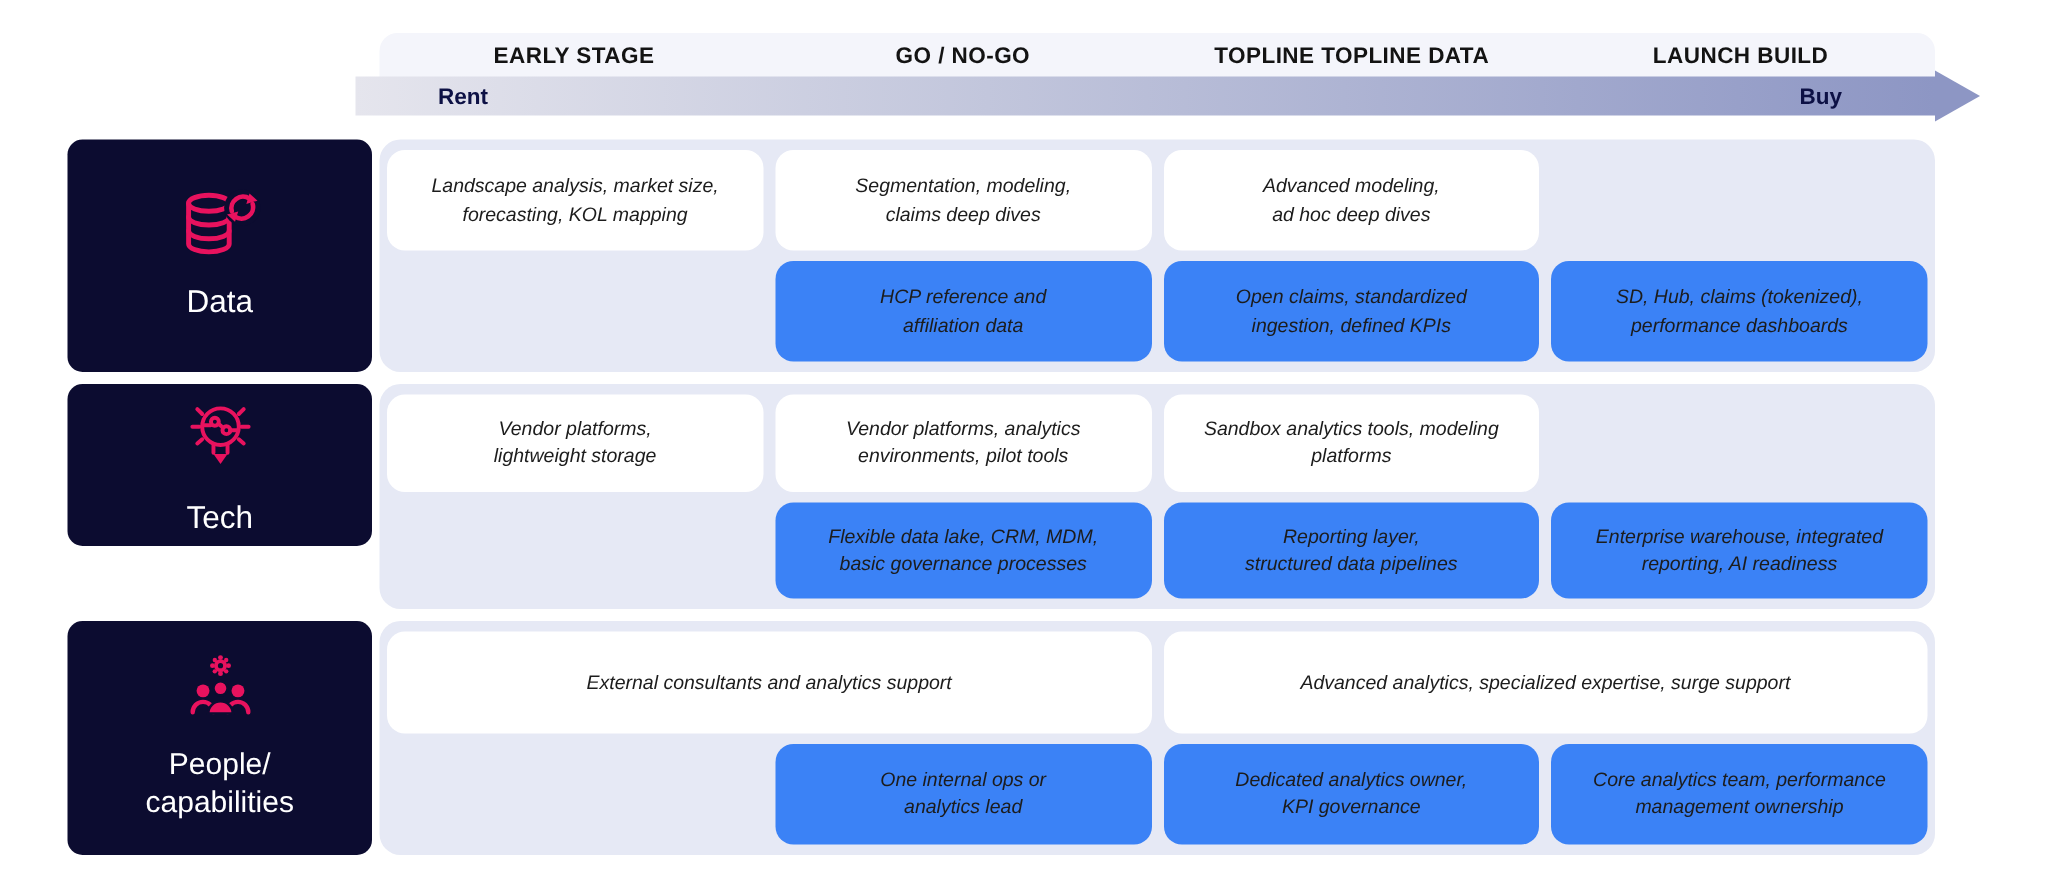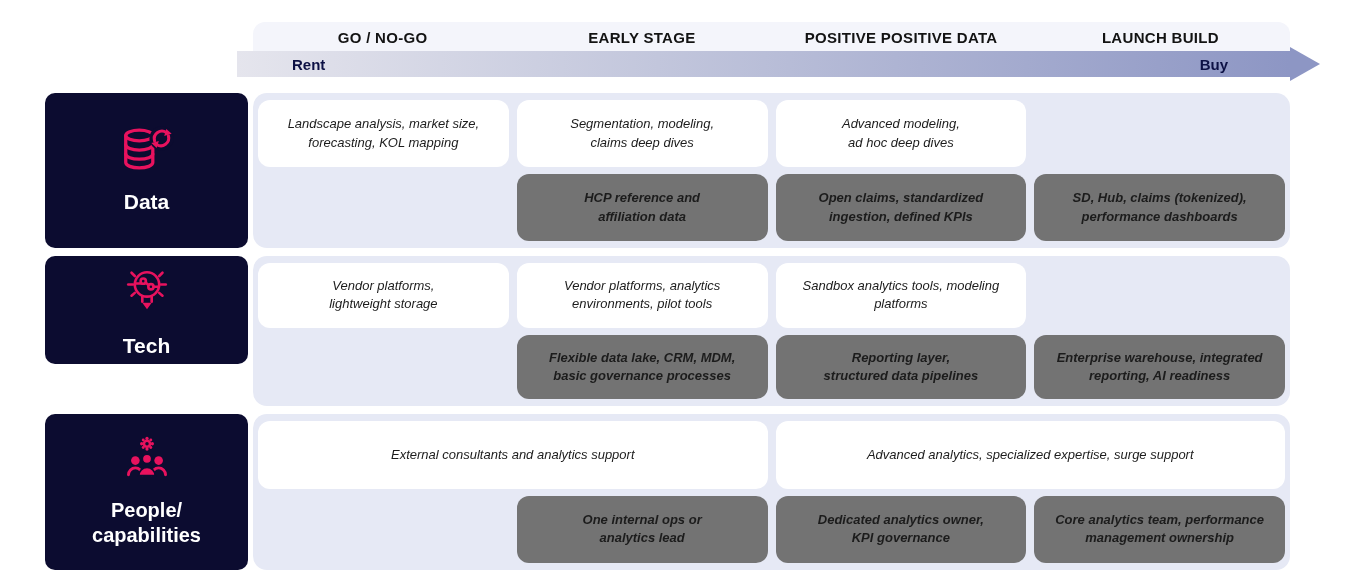--- a/index.html
+++ b/index.html
@@ -32,21 +32,21 @@
     border-left:30px solid #8D96C4;
   }
 
   
   .sidebar-card {
     position:absolute; left:45px; width:203px; background:#0C0C30;
     border-radius:10px; display:flex; flex-direction:column;
     align-items:center; justify-content:center; gap:12px;
   }
   .sidebar-card .row-label {
-    color:#ffffff; font-weight:bold; font-size:21px; text-align:center;
+    color:#ffffff; font-weight:normal; font-size:21px; text-align:center;
     white-space:pre-line; line-height:1.25;
   }
   .sidebar-data   { top:93px;  height:155px; }
   .sidebar-tech   { top:256px; height:108px; }
   .sidebar-people { top:414px; height:156px; }
   .sidebar-people .row-label { font-size:20px; }
 
   .band {
     position:absolute; left:253px; width:1037px; background:#E6E9F5;
     border-radius:14px; box-sizing:border-box; padding:7px 5px;
@@ -59,36 +59,36 @@
   .cards-grid {
     display:grid; grid-template-columns:repeat(4,1fr); column-gap:8px; flex:1;
   }
   .card {
     border-radius:12px; display:flex; align-items:center; justify-content:center;
     text-align:center; font-style:italic; font-size:13px; color:#1C1C1C;
     line-height:1.4; padding:4px 14px; box-sizing:border-box;
     white-space:pre-line;
   }
   .card.rent { background:#ffffff; }
-  .card.buy  { background:#737373;font-weight:bold; }
+  .card.buy  { background:#3b82f6; }
   .c1 { grid-column:1; } .c2 { grid-column:2; }
   .c3 { grid-column:3; } .c4 { grid-column:4; }
   .c12 { grid-column:1 / span 2; } .c34 { grid-column:3 / span 2; }
 
   .icon svg { display:block; }
 </style>
 </head>
 <body>
 
 <div class="canvas">
 
   <div class="header-strip">
+    <div class="stage-label">EARLY STAGE</div>
     <div class="stage-label">GO / NO-GO</div>
-    <div class="stage-label">EARLY STAGE</div>
-    <div class="stage-label">POSITIVE POSITIVE DATA</div>
+    <div class="stage-label">TOPLINE TOPLINE DATA</div>
     <div class="stage-label">LAUNCH BUILD</div>
   </div>
 
   <div class="arrow-bar">
     <span class="arrow-label">Rent</span>
     <span class="arrow-label">Buy</span>
   </div>
   <div class="arrow-head"></div>
 
   <div class="sidebar-card sidebar-data">

